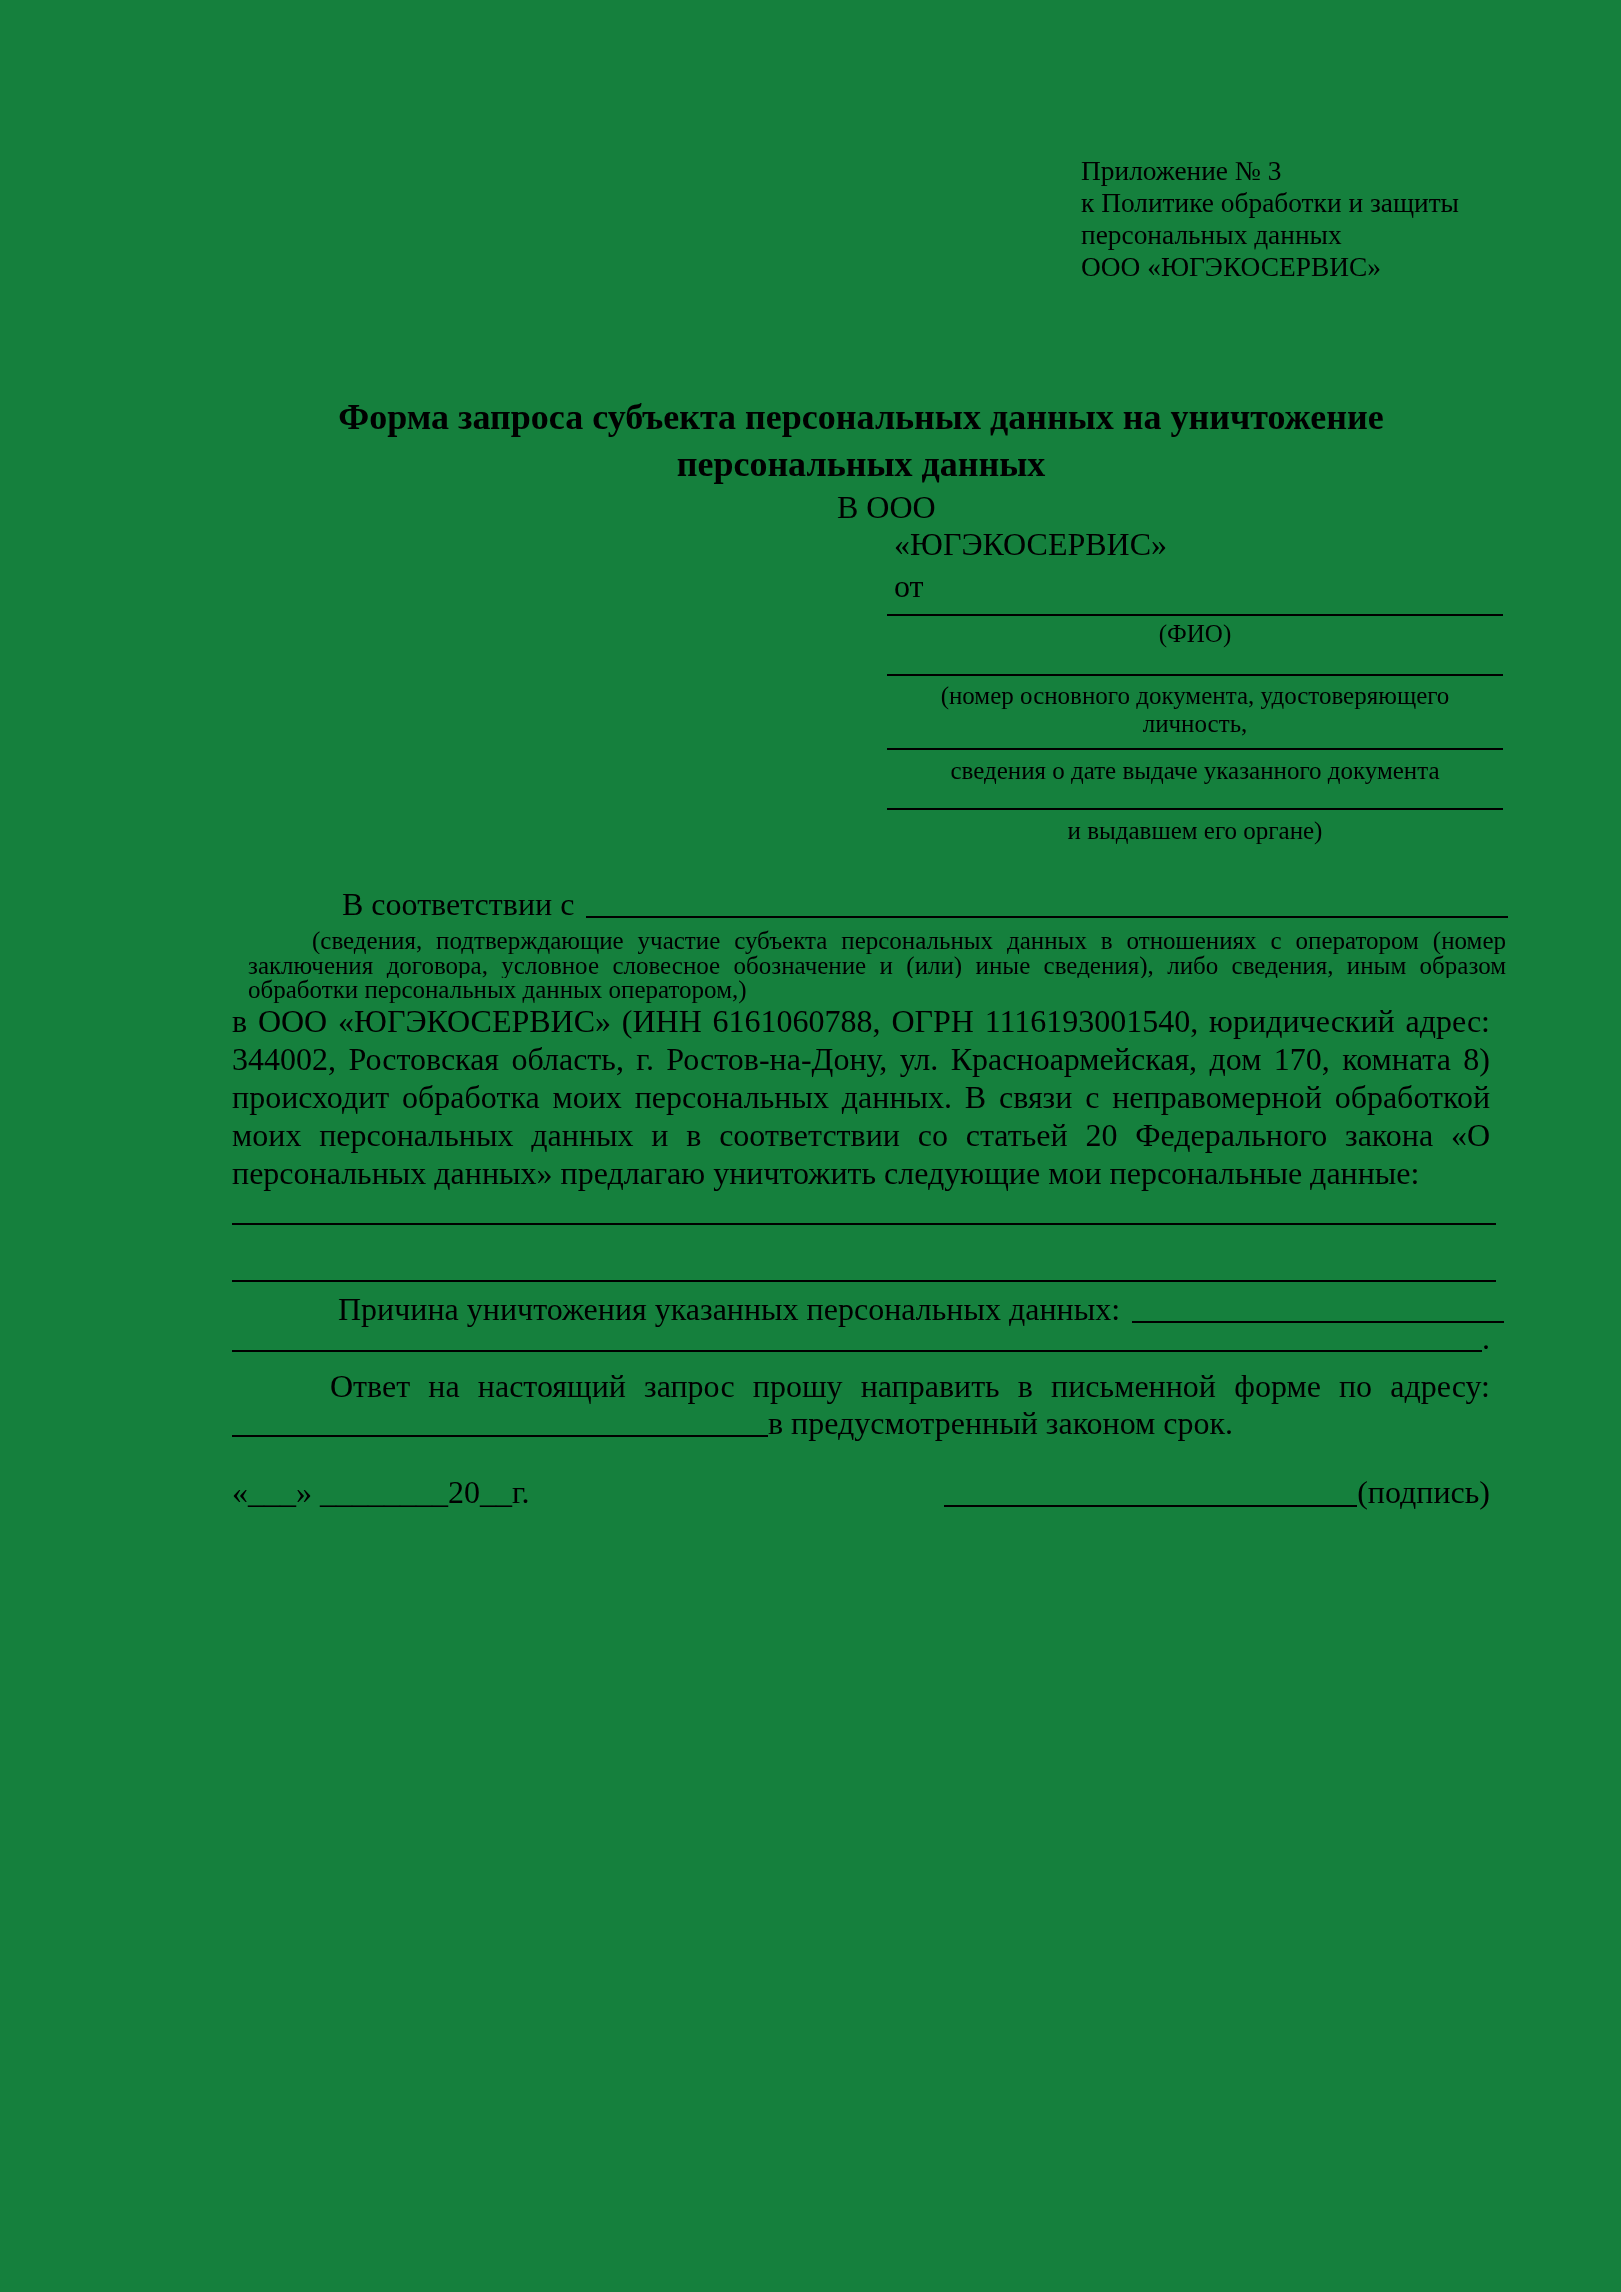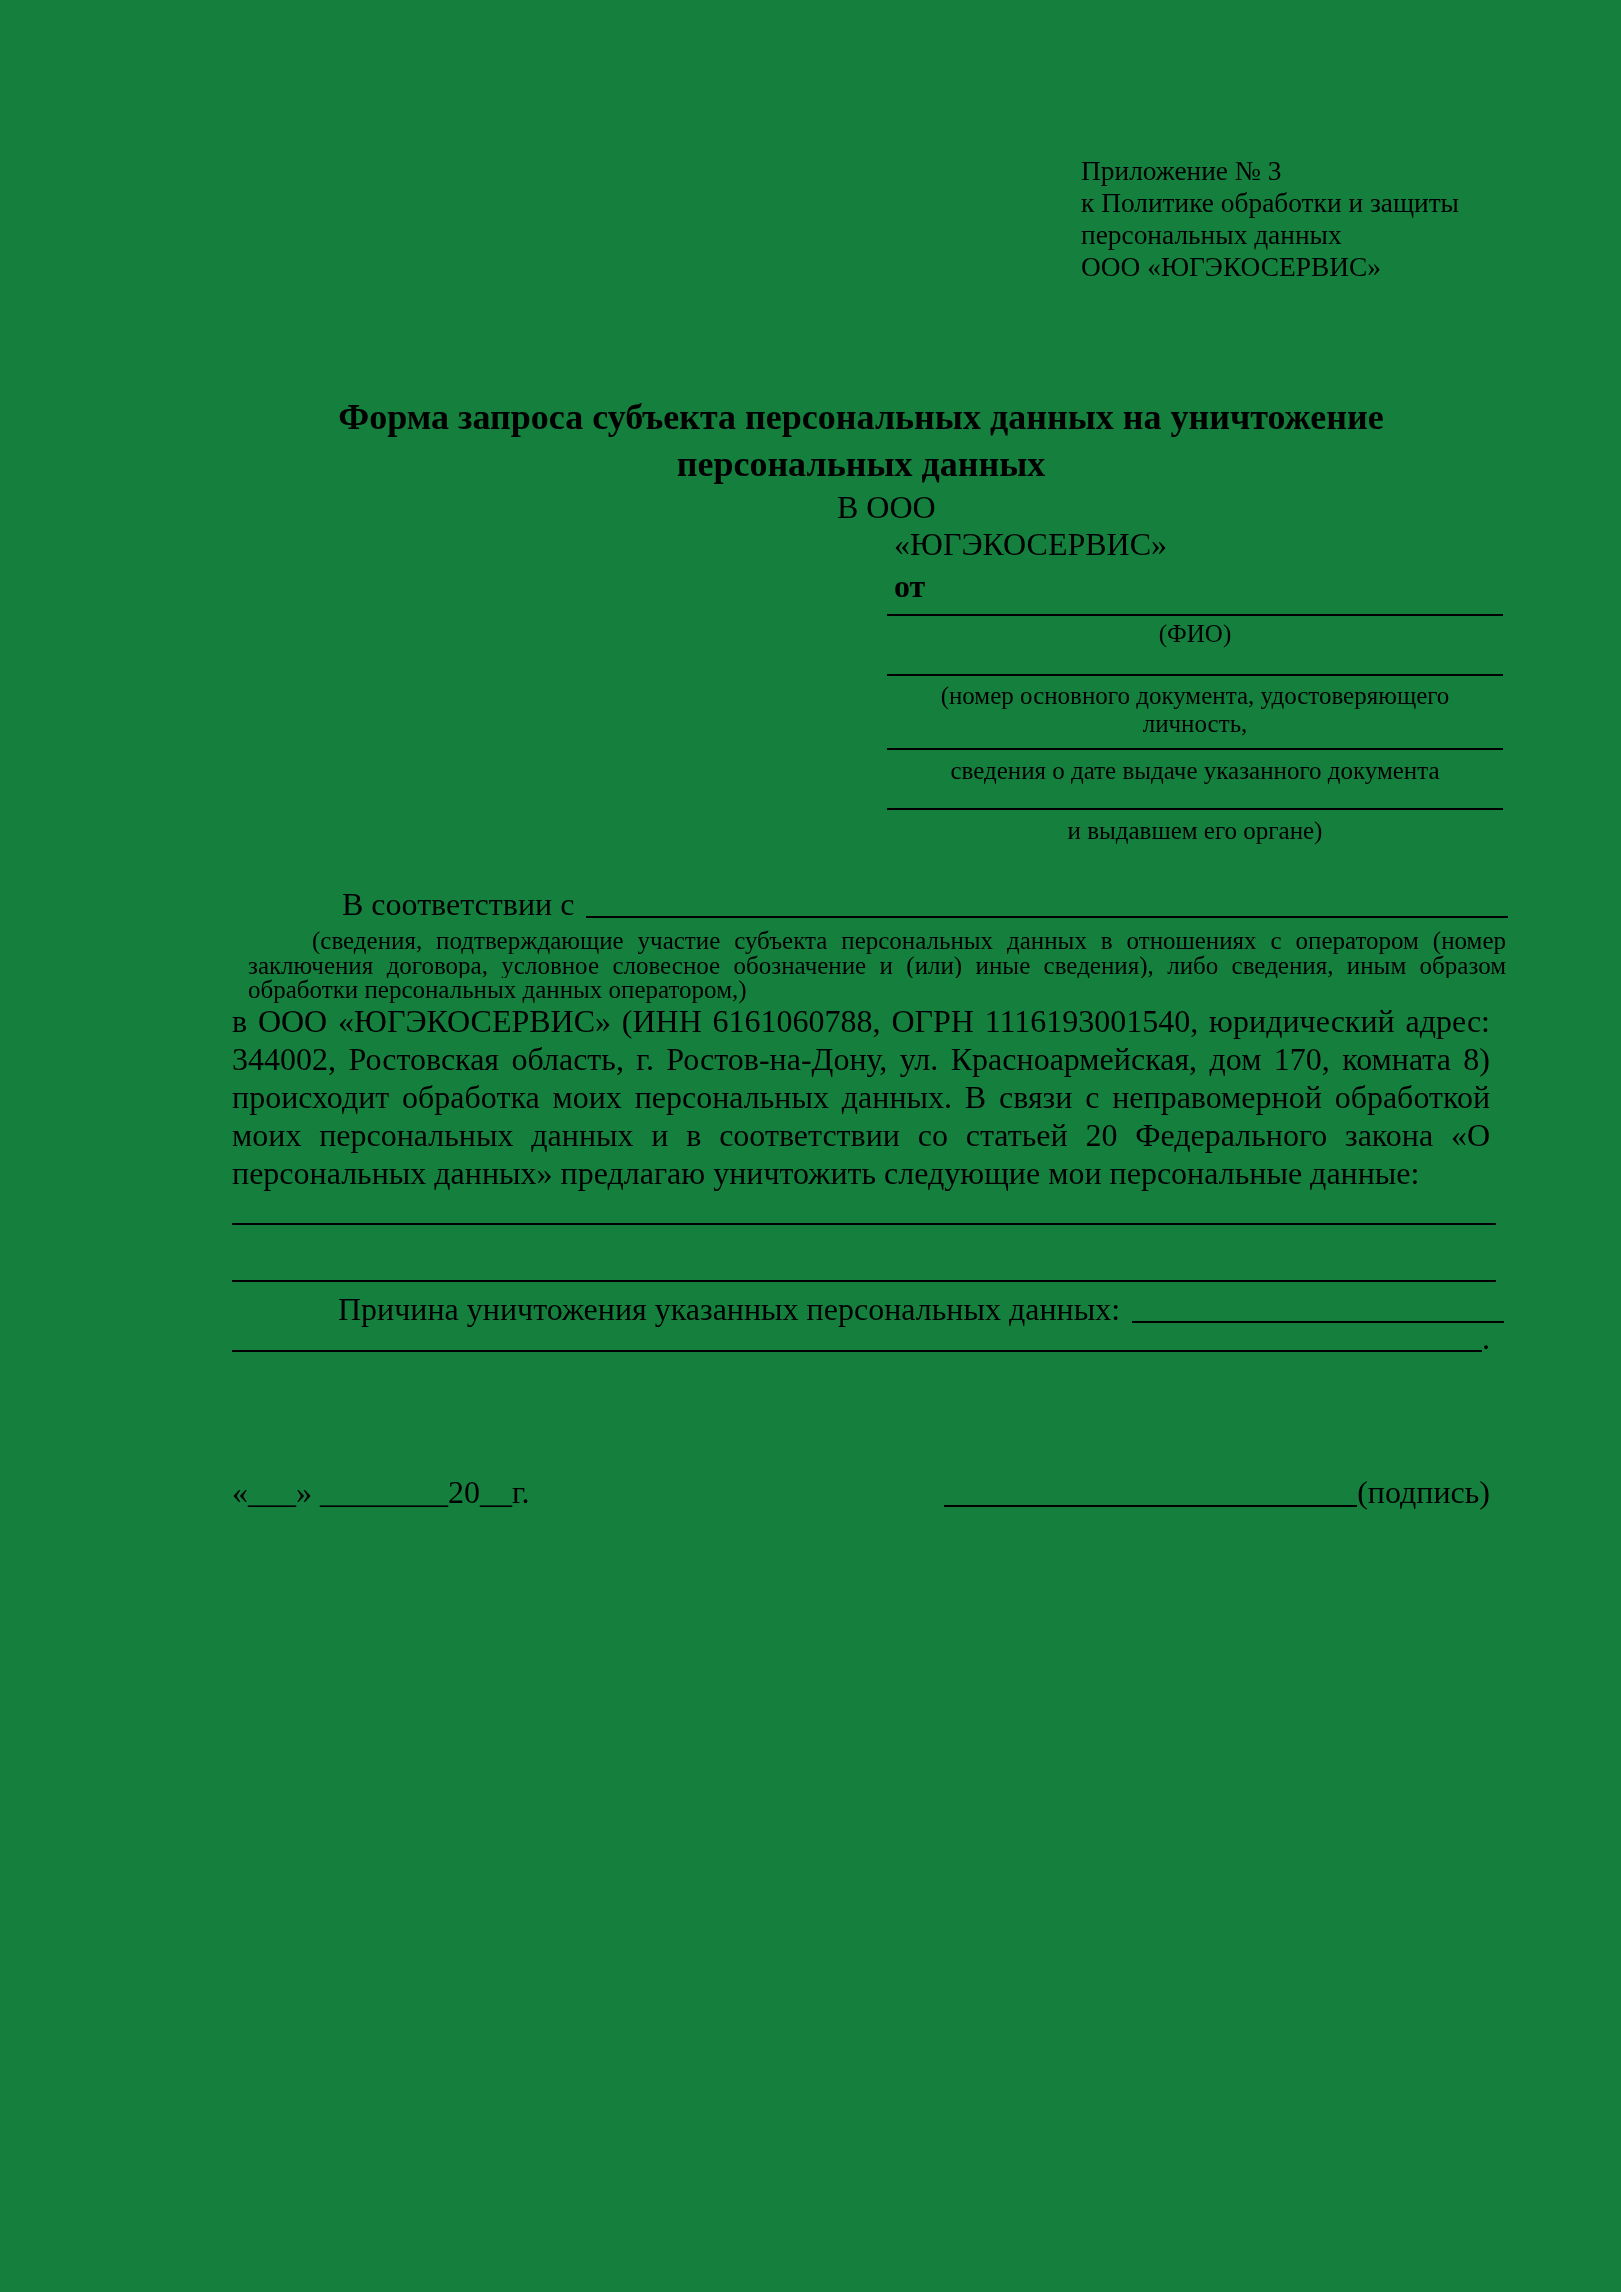--- a/index.html
+++ b/index.html
@@ -41,21 +41,21 @@
     <div>ООО «ЮГЭКОСЕРВИС»</div>
   </div>
 
   <div class="abs bold center" style="left:232px;top:394px;width:1258px;font-size:36px;line-height:47px;">
     <div>Форма запроса субъекта персональных данных на уничтожение</div>
     <div>персональных данных</div>
   </div>
 
   <div class="abs t33" style="left:837px;top:489px;">В ООО</div>
   <div class="abs t33" style="left:894px;top:526px;">«ЮГЭКОСЕРВИС»</div>
-  <div class="abs t33" style="left:894px;top:568px;font-weight:bold;">от</div>
+  <div class="abs t33" style="left:894px;top:568px;">от</div>
 
   <div class="rule" style="left:887px;top:614px;width:616px;"></div>
   <div class="abs t23 center" style="left:887px;top:620px;width:616px;">(ФИО)</div>
 
   <div class="rule" style="left:887px;top:674px;width:616px;"></div>
   <div class="abs t23 center" style="left:887px;top:682px;width:616px;">(номер основного документа, удостоверяющего личность,</div>
 
   <div class="rule" style="left:887px;top:748px;width:616px;"></div>
   <div class="abs t23 center" style="left:887px;top:757px;width:616px;">сведения о дате выдаче указанного документа</div>
 
@@ -89,20 +89,27 @@
     <span class="indent100 nowrap">Причина уничтожения указанных персональных данных:</span>
     <span style="width:11.8px;"></span>
     <span class="fill"></span>
   </div>
 
   <div class="abs t33 flexline l39" style="left:232px;top:1319px;width:1258px;">
     <span class="fill"></span>
     <span>.</span>
   </div>
 
+  <div class="abs t33" style="left:232px;top:1368px;width:1258px;">
+    <div class="fj" style="height:37px;line-height:37px;text-indent:98px;">Ответ на настоящий запрос прошу направить в письменной форме по адресу:</div>
+    <div class="flexline" style="height:37px;line-height:37px;">
+      <span class="fillw" style="width:536px;"></span>
+      <span class="nowrap">в предусмотренный законом срок.</span>
+    </div>
+  </div>
 
   <div class="abs t33 flexline" style="left:232px;top:1473px;width:1258px;height:39px;line-height:39px;justify-content:space-between;">
     <span class="nowrap">«___» ________20__г.</span>
     <span class="flexline" style="height:39px;line-height:39px;">
       <span class="fillw" style="width:413px;"></span>
       <span class="nowrap">(подпись)</span>
     </span>
   </div>
 
 </div>

